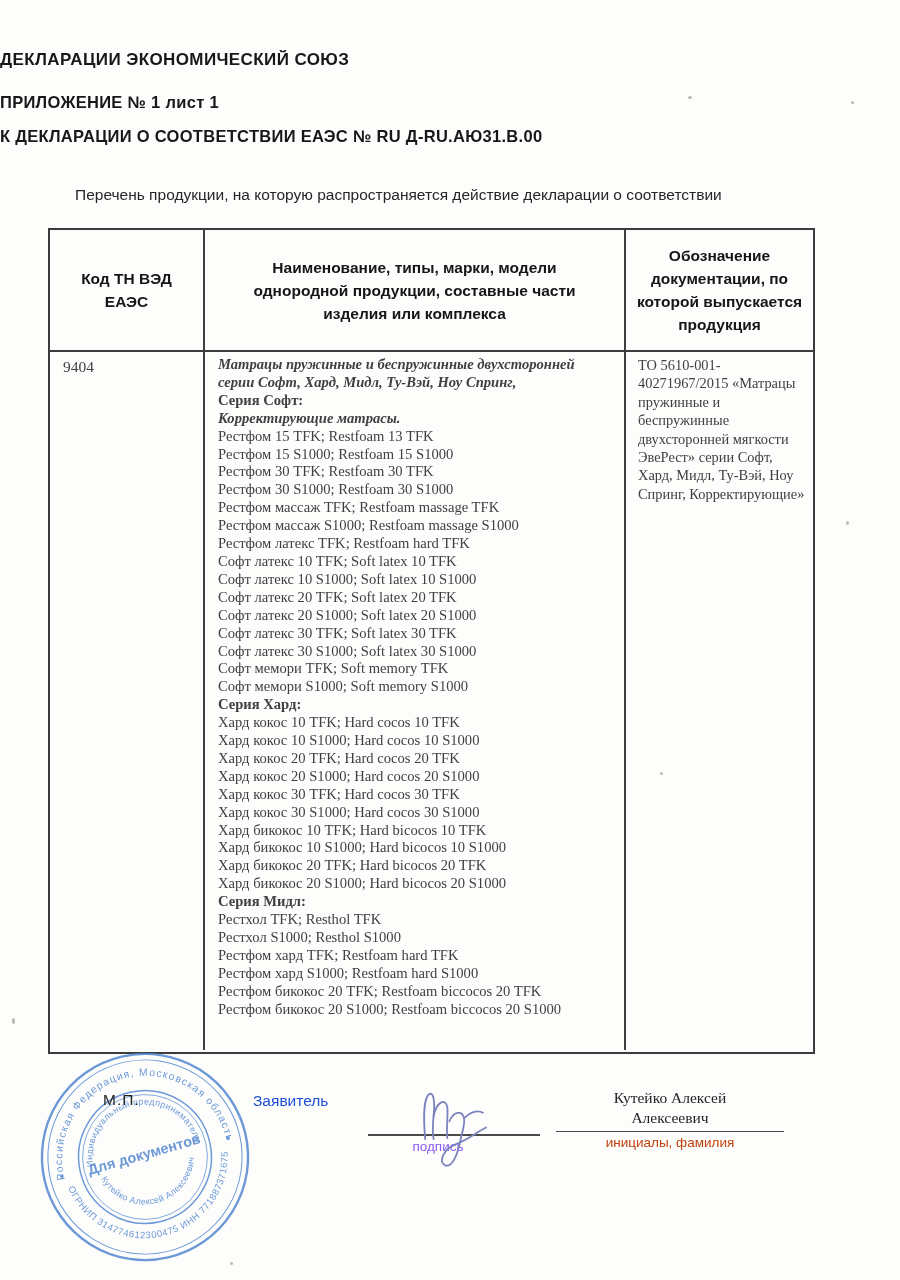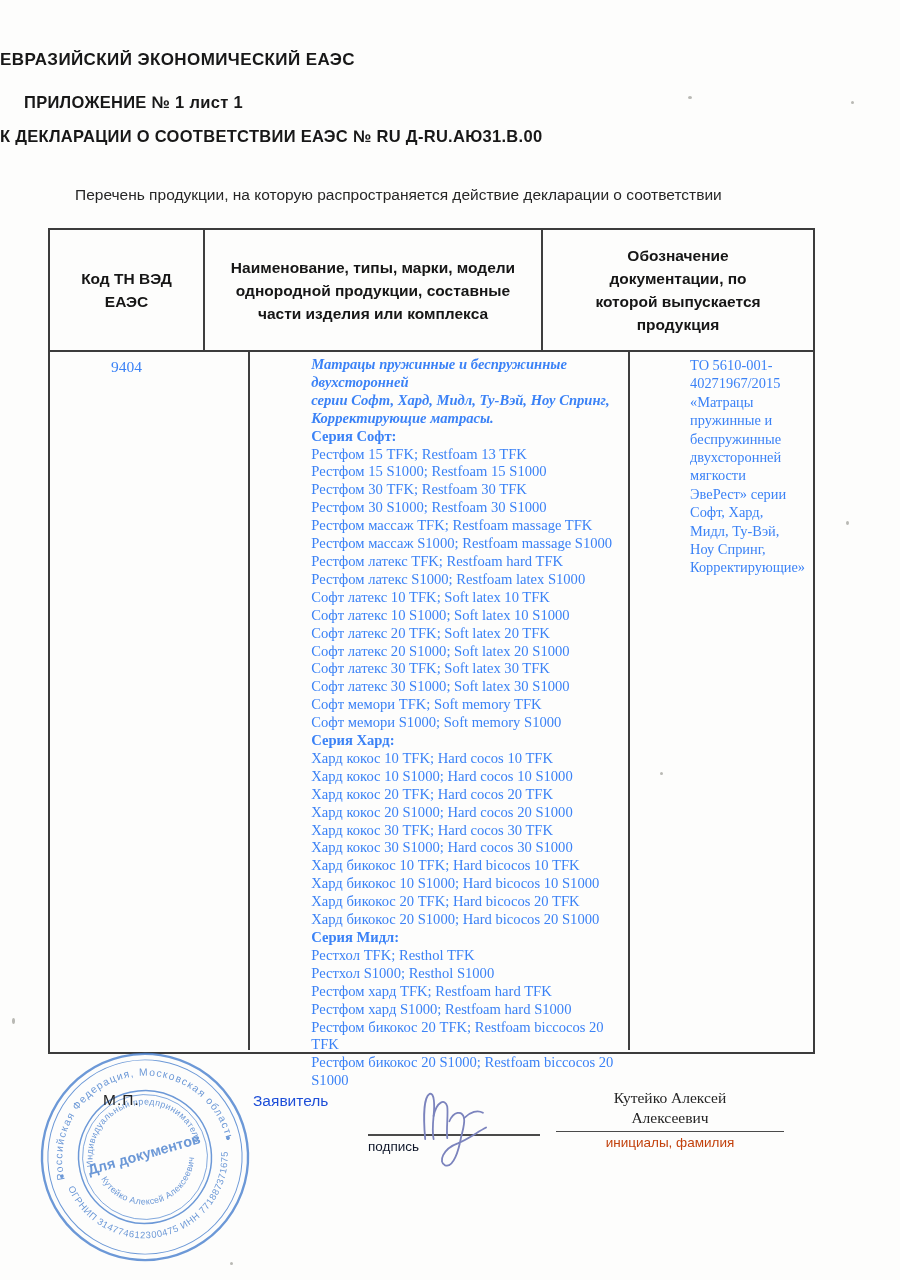--- a/index.html
+++ b/index.html
@@ -4,67 +4,67 @@
 <style>
   * { margin:0; padding:0; box-sizing:border-box; }
   html,body { background:#ffffff; }
   .page {
     position:relative; width:900px; height:1280px;
     background:#fdfdfc; overflow:hidden;
     font-family:"Liberation Sans", sans-serif;
     color:#1e1e1e;
   }
   .t1 { position:absolute; left:0; top:50px; width:860px; font-size:17px; font-weight:bold; letter-spacing:.4px; color:#181818; }
-  .t2 { position:absolute; left:0; top:93px; width:860px; font-size:16.5px; font-weight:bold; letter-spacing:.3px; color:#181818;margin-left:24px; }
+  .t2 { position:absolute; left:0; top:93px; width:860px; font-size:16.5px; font-weight:bold; letter-spacing:.3px; color:#181818; }
   .t3 { position:absolute; left:0; top:127px; width:860px; font-size:16.5px; font-weight:bold; letter-spacing:.3px; color:#181818; }
   .intro { position:absolute; left:75px; top:186px; width:790px; font-size:15.5px; color:#262626; }
 
   
   .tbl { position:absolute; left:48px; top:228px; width:767px; height:826px; border:2px solid #3c3c3c; background:transparent; }
   .hdr-row { display:flex; height:122px; border-bottom:2px solid #3c3c3c; }
   .body-row { display:flex; height:698px; }
   .c1 { width:155px; border-right:2px solid #3e3e3e; }
-  .c2 { width:338px; border-right:2px solid #3e3e3e; }
+  .c2 { width:421px; border-right:2px solid #3e3e3e; }
   .c3 { flex:1; }
   .hcell { display:flex; align-items:center; justify-content:center; text-align:center; font-weight:bold; font-size:15.5px; line-height:23px; color:#161616; padding:4px 10px; }
   .hcell .inner2 { max-width:356px; }
   .hcell .inner3 { max-width:170px; }
-  .bcell { font-family:"Liberation Serif", serif; color:#3b82f6;margin-left:48px; }
+  .bcell { font-family:"Liberation Serif", serif; color:#404040; }
   .code-cell { padding:6px 0 0 13px; font-size:15.5px; }
   .prod-cell { padding:4px 8px 0 13px; font-size:14.6px; }
   .doc-cell { padding:4px 8px 0 12px; font-size:14.4px; line-height:18.4px; }
   .pl { line-height:17.9px; }
   .pl-t { font-weight:bold; font-style:italic; }
   .pl-s { font-weight:bold; }
 
   
   .mp { position:absolute; left:103px; top:1091px; font-size:15.5px; letter-spacing:1px; color:#222; z-index:3; }
   .applicant { position:absolute; left:233px; top:1092px; font-size:15.5px; color:#1d4ed8;margin-left:20px; }
 
   .stamp-wrap { position:absolute; left:36px; top:1048px; width:218px; height:218px; z-index:2; opacity:.82; }
 
   .sig-block { position:absolute; left:368px; top:1078px; width:172px; }
   .sig-line { position:absolute; left:0; top:56px; width:172px; border-bottom:2px solid #4a4a4a; }
-  .sig-caption { position:absolute; left:0; top:61px; width:140px; text-align:left; font-size:13.5px; color:#0f172a; }
+  .sig-caption { position:absolute; left:0; top:61px; width:140px; text-align:center; font-size:13.5px; color:#8b5cf6; }
   .sig-ink { position:absolute; left:40px; top:-4px; width:110px; height:105px; z-index:2; }
 
   .name-block { position:absolute; left:556px; top:1088px; width:228px; text-align:center; }
   .name-l { font-family:"Liberation Serif", serif; font-size:15.5px; line-height:20px; color:#242424; }
   .name-rule { margin-top:3px; border-bottom:1.5px solid #4a4a4a; }
   .name-caption { margin-top:3px; font-size:13.5px; color:#c2410c; }
 
   
   .spk { position:absolute; background:#b9b9b4; border-radius:50%; }
 </style>
 </head>
 <body>
 
 <div class="page">
 
-  <div class="t1">ЕВРАЗИЙСКИЙ ЭКОНОМИЧЕСКИЙ ЕАЭС</div>
+  <div class="t1">ДЕКЛАРАЦИИ ЭКОНОМИЧЕСКИЙ СОЮЗ</div>
   <div class="t2">ПРИЛОЖЕНИЕ № 1 лист 1</div>
   <div class="t3">К ДЕКЛАРАЦИИ О СООТВЕТСТВИИ ЕАЭС № RU Д-RU.АЮ31.В.00</div>
   <div class="intro">Перечень продукции, на которую распространяется действие декларации о соответствии</div>
 
   <div class="tbl">
     <div class="hdr-row">
       <div class="c1 hcell">
           <span class="inner1">Код ТН ВЭД ЕАЭС</span>
         </div>
       <div class="c2 hcell">
@@ -72,30 +72,29 @@
         </div>
       <div class="c3 hcell">
           <span class="inner3">Обозначение документации, по которой выпускается продукция</span>
         </div>
     </div>
     <div class="body-row">
       <div class="c1 bcell code-cell">9404</div>
       <div class="c2 bcell prod-cell">
           <div class="pl pl-t">Матрацы пружинные и беспружинные двухсторонней</div>
           <div class="pl pl-t">серии Софт, Хард, Мидл, Ту-Вэй, Ноу Спринг,</div>
+          <div class="pl pl-s">Серия Софт:</div>
           <div class="pl pl-t">Корректирующие матрасы.</div>
-          <div class="pl pl-s">Серия Софт:</div>
           <div class="pl pl-i">Рестфом 15 TFK; Restfoam 13 TFK</div>
           <div class="pl pl-i">Рестфом 15 S1000; Restfoam 15 S1000</div>
           <div class="pl pl-i">Рестфом 30 TFK; Restfoam 30 TFK</div>
           <div class="pl pl-i">Рестфом 30 S1000; Restfoam 30 S1000</div>
           <div class="pl pl-i">Рестфом массаж TFK; Restfoam massage TFK</div>
           <div class="pl pl-i">Рестфом массаж S1000; Restfoam massage S1000</div>
           <div class="pl pl-i">Рестфом латекс TFK; Restfoam hard TFK</div>
-          <div class="pl pl-i">Рестфом латекс S1000; Restfoam latex S1000</div>
           <div class="pl pl-i">Софт латекс 10 TFK; Soft latex 10 TFK</div>
           <div class="pl pl-i">Софт латекс 10 S1000; Soft latex 10 S1000</div>
           <div class="pl pl-i">Софт латекс 20 TFK; Soft latex 20 TFK</div>
           <div class="pl pl-i">Софт латекс 20 S1000; Soft latex 20 S1000</div>
           <div class="pl pl-i">Софт латекс 30 TFK; Soft latex 30 TFK</div>
           <div class="pl pl-i">Софт латекс 30 S1000; Soft latex 30 S1000</div>
           <div class="pl pl-i">Софт мемори TFK; Soft memory TFK</div>
           <div class="pl pl-i">Софт мемори S1000; Soft memory S1000</div>
           <div class="pl pl-s">Серия Хард:</div>
           <div class="pl pl-i">Хард кокос 10 TFK; Hard cocos 10 TFK</div>

